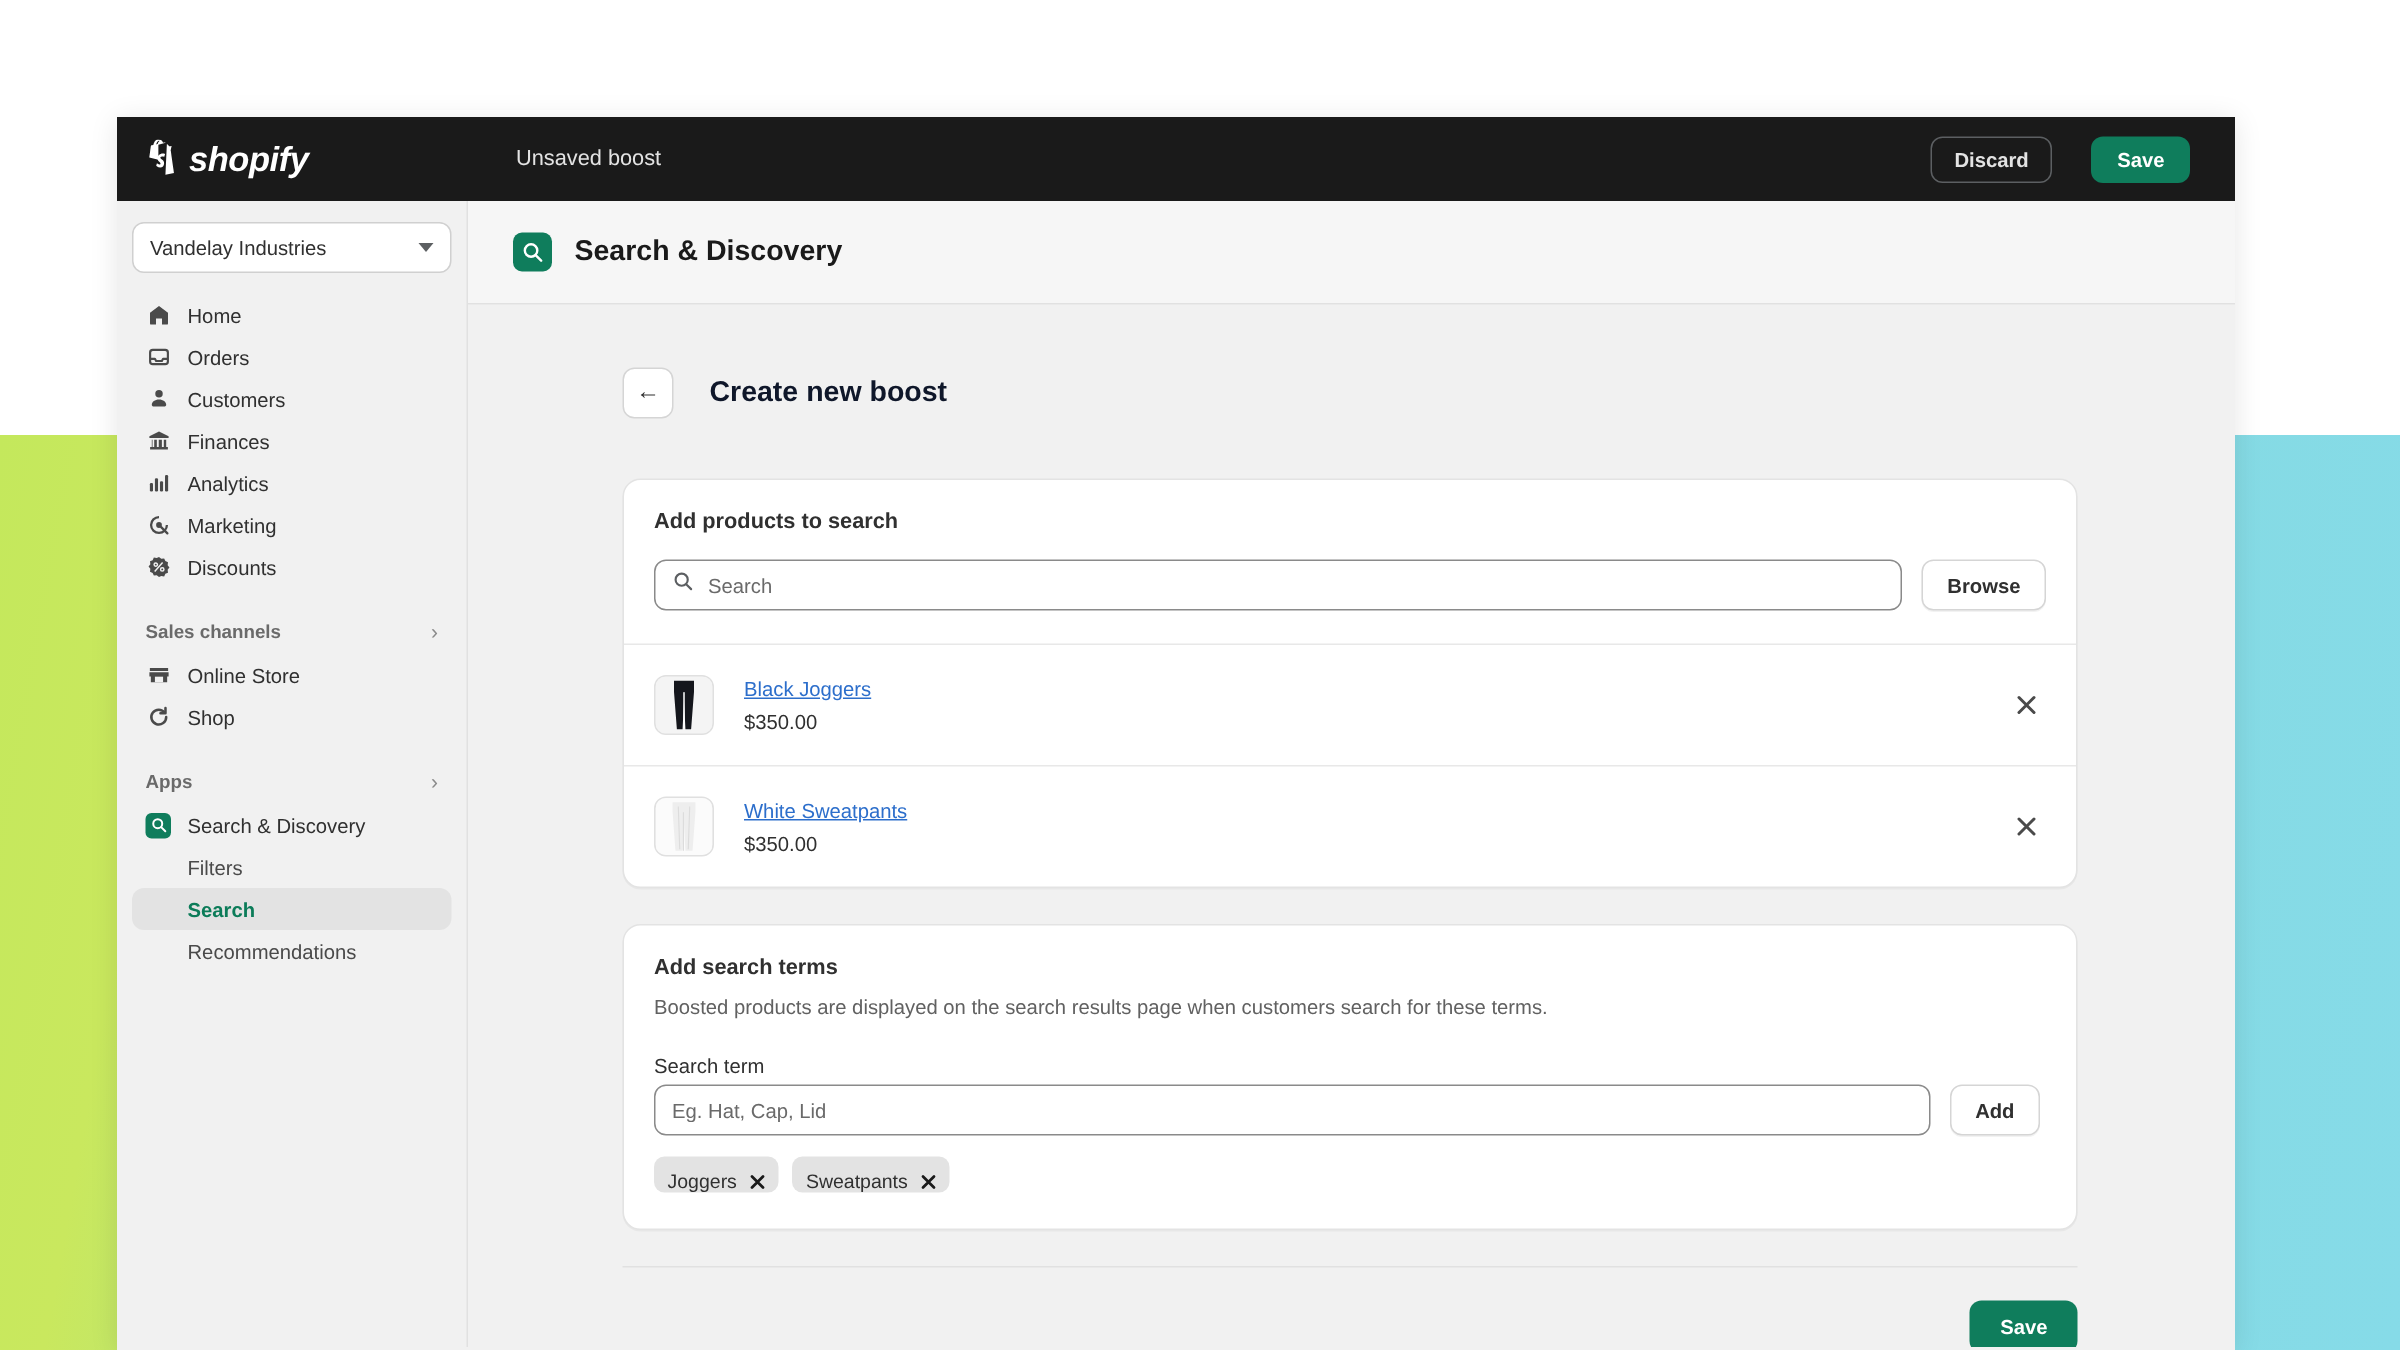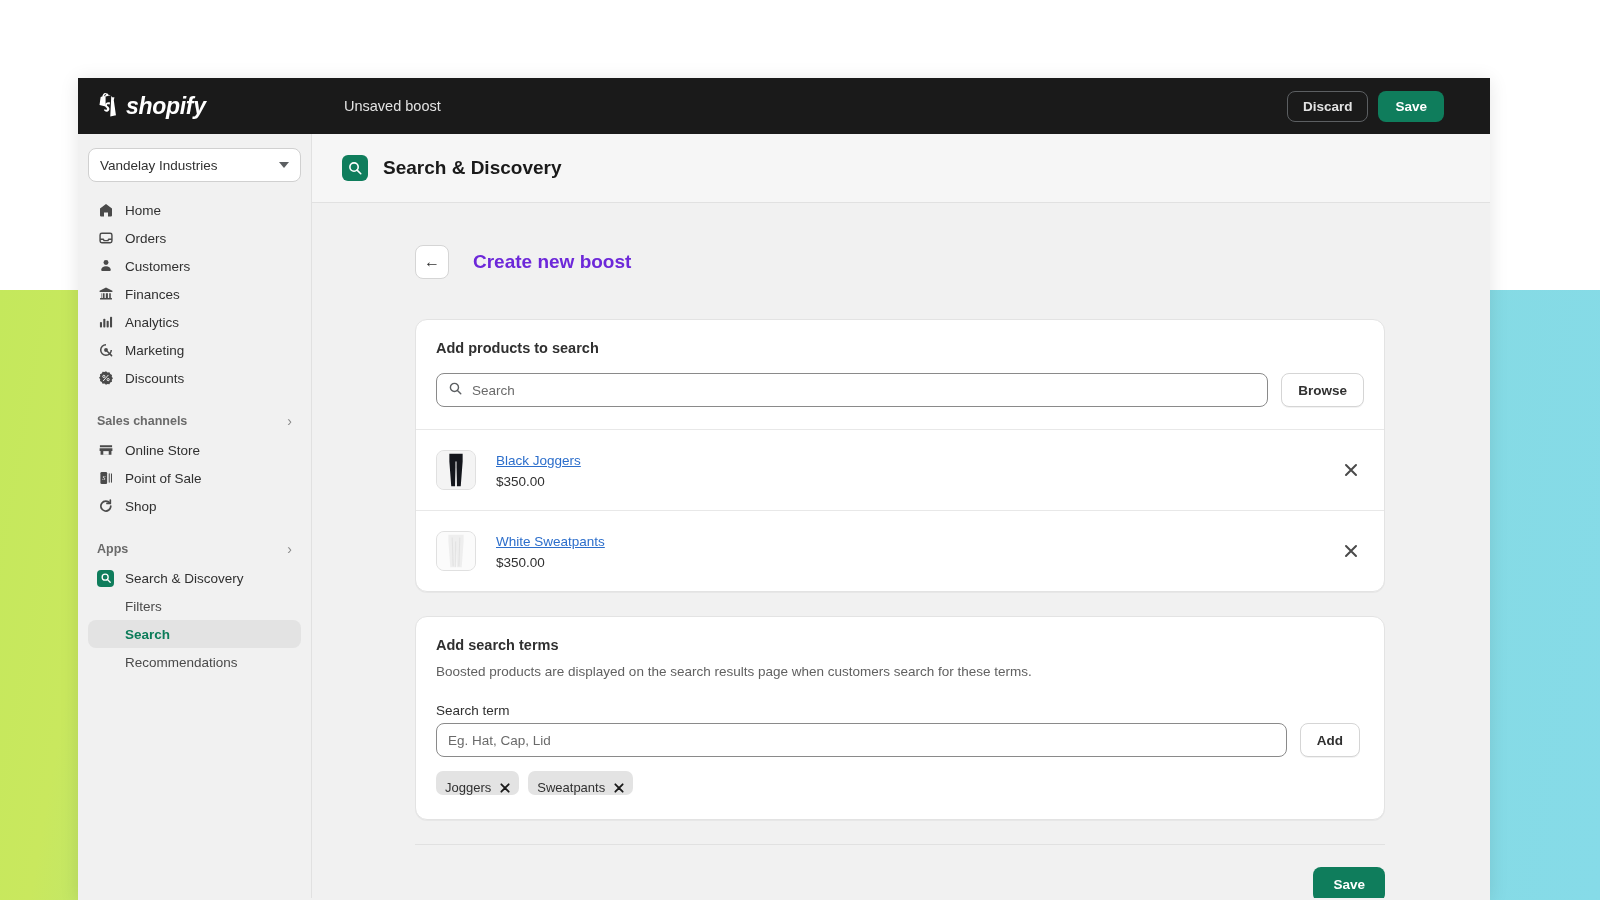--- a/index.html
+++ b/index.html
@@ -62,23 +62,23 @@
     letter-spacing: -0.3px;
   }
   .topbar-title {
     color: #e3e3e3;
     font-size: 14.5px;
     font-weight: 400;
     margin-left: 32px;
   }
   .topbar-actions {
     position: absolute;
-    right: 46px;
-    display: flex;
-    gap: 10px;
+    right: 30px;
+    display: flex;
+    gap: 26px;
     align-items: center;
   }
   .btn-discard {
     background: transparent;
     border: 1px solid #5c5f62;
     color: #e3e3e3;
     border-radius: 8px;
     font-size: 13.5px;
     font-weight: 600;
     padding: 7px 15px;
@@ -200,21 +200,21 @@
   .back-btn {
     width: 34px; height: 34px;
     background: #ffffff;
     border: 1px solid #d5d5d5;
     border-radius: 8px;
     display: flex; align-items: center; justify-content: center;
     cursor: pointer;
     font-size: 16px;
     color: #303030;
   }
-  .boost-title { font-size: 19px; font-weight: 650; color: #6d28d9; }
+  .boost-title { font-size: 19px; font-weight: 650; color: #0f172a; }
 
   .card {
     background: #ffffff;
     border: 1px solid #e3e3e3;
     border-radius: 12px;
     box-shadow: 0 1px 0 rgba(0,0,0,0.04);
   }
   .card-pad { padding: 20px 20px 0 20px; }
   .card-title { font-size: 14.5px; font-weight: 650; color: #303030; margin-bottom: 17px; }
 
@@ -452,31 +452,20 @@
         <span class="ico">
           <svg width="16" height="16" viewBox="0 0 20 20" fill="#4a4a4a">
               <path d="M2.4 4.2h15.2v2.4H2.4zM3.2 7.8h13.6V16H3.2zM2 7.8h3.2v3.4H2zm4.4 0h3.2v3.4H6.4zm4.4 0H14v3.4h-3.2zm4.4 0H18v3.4h-2.8z"></path>
               <rect x="6.6" y="11.4" width="6.8" height="4.6" fill="#f1f1f1"></rect>
             </svg>
         </span>
         <span class="nav-label">Online Store</span>
       </div>
       <div class="nav-item">
         <span class="ico">
-          <svg width="16" height="16" viewBox="0 0 20 20" fill="#4a4a4a">
-              <rect x="3" y="2.4" width="8.4" height="15.2" rx="1.6"></rect>
-              <text x="7.2" y="12.3" font-size="8" fill="#f1f1f1" text-anchor="middle" font-family="serif" font-style="italic">S</text>
-              <rect x="13.4" y="4" width="1.3" height="12" rx=".6"></rect>
-              <rect x="16.2" y="4" width="1.3" height="12" rx=".6"></rect>
-            </svg>
-        </span>
-        <span class="nav-label">Point of Sale</span>
-      </div>
-      <div class="nav-item">
-        <span class="ico">
           <svg width="16" height="16" viewBox="0 0 20 20" fill="none" stroke="#4a4a4a" stroke-width="2.1">
               <path d="M14.8 6.4A6.2 6.2 0 1 0 16 10" stroke-linecap="round"></path>
               <path d="M15.4 2.6v4.2h-4.2" stroke-linecap="round" stroke-linejoin="round"></path>
             </svg>
         </span>
         <span class="nav-label">Shop</span>
       </div>
 
       <div class="nav-group-head">
         <span class="nav-group-title">Apps</span>

